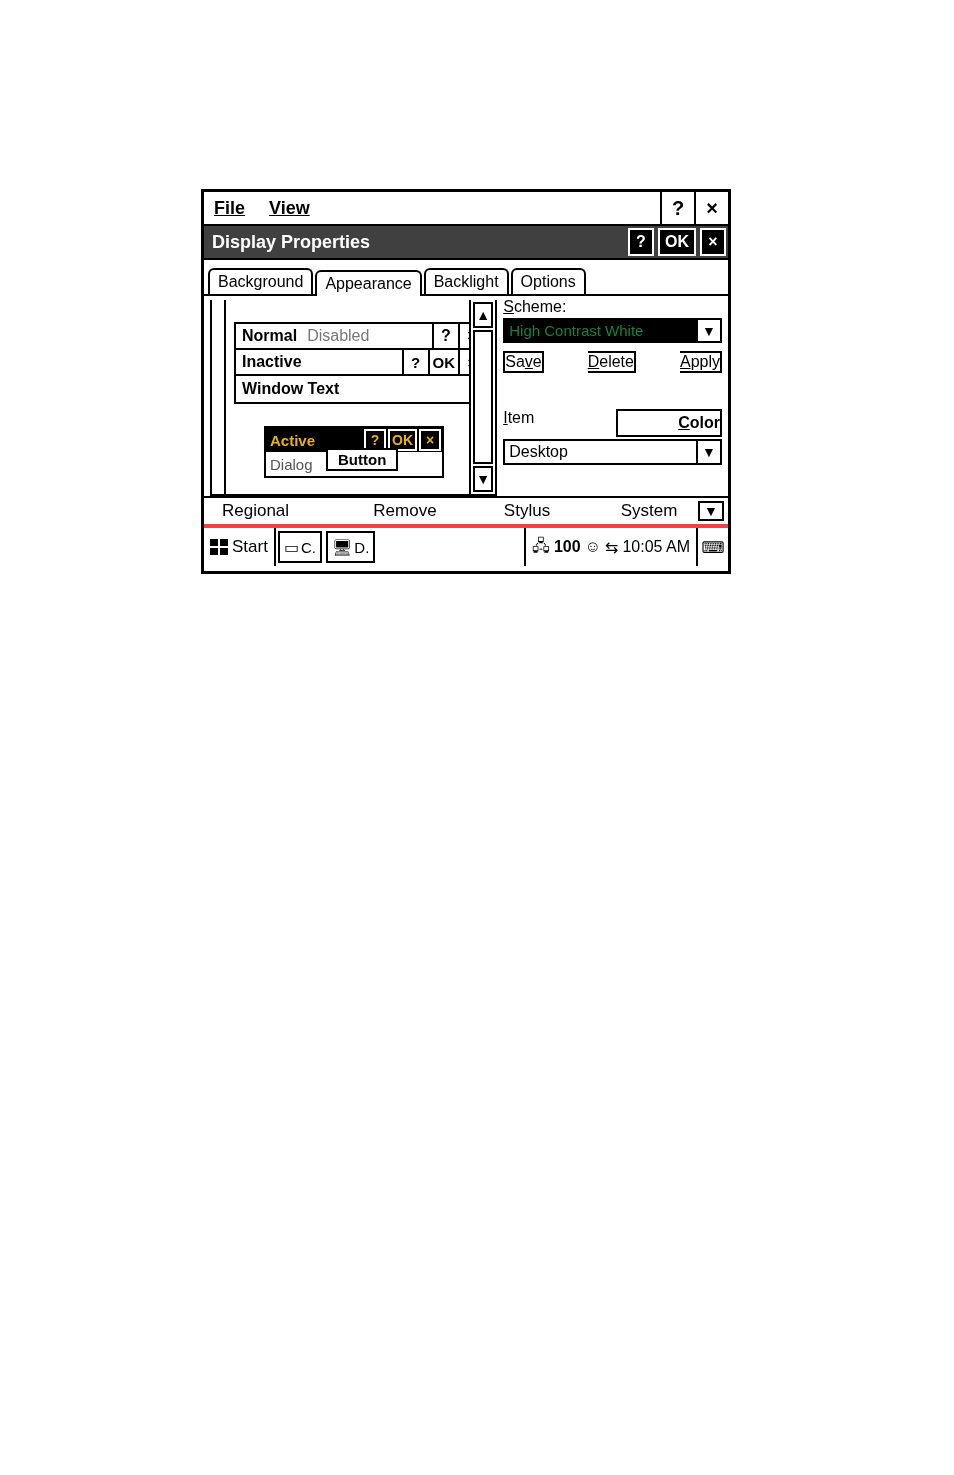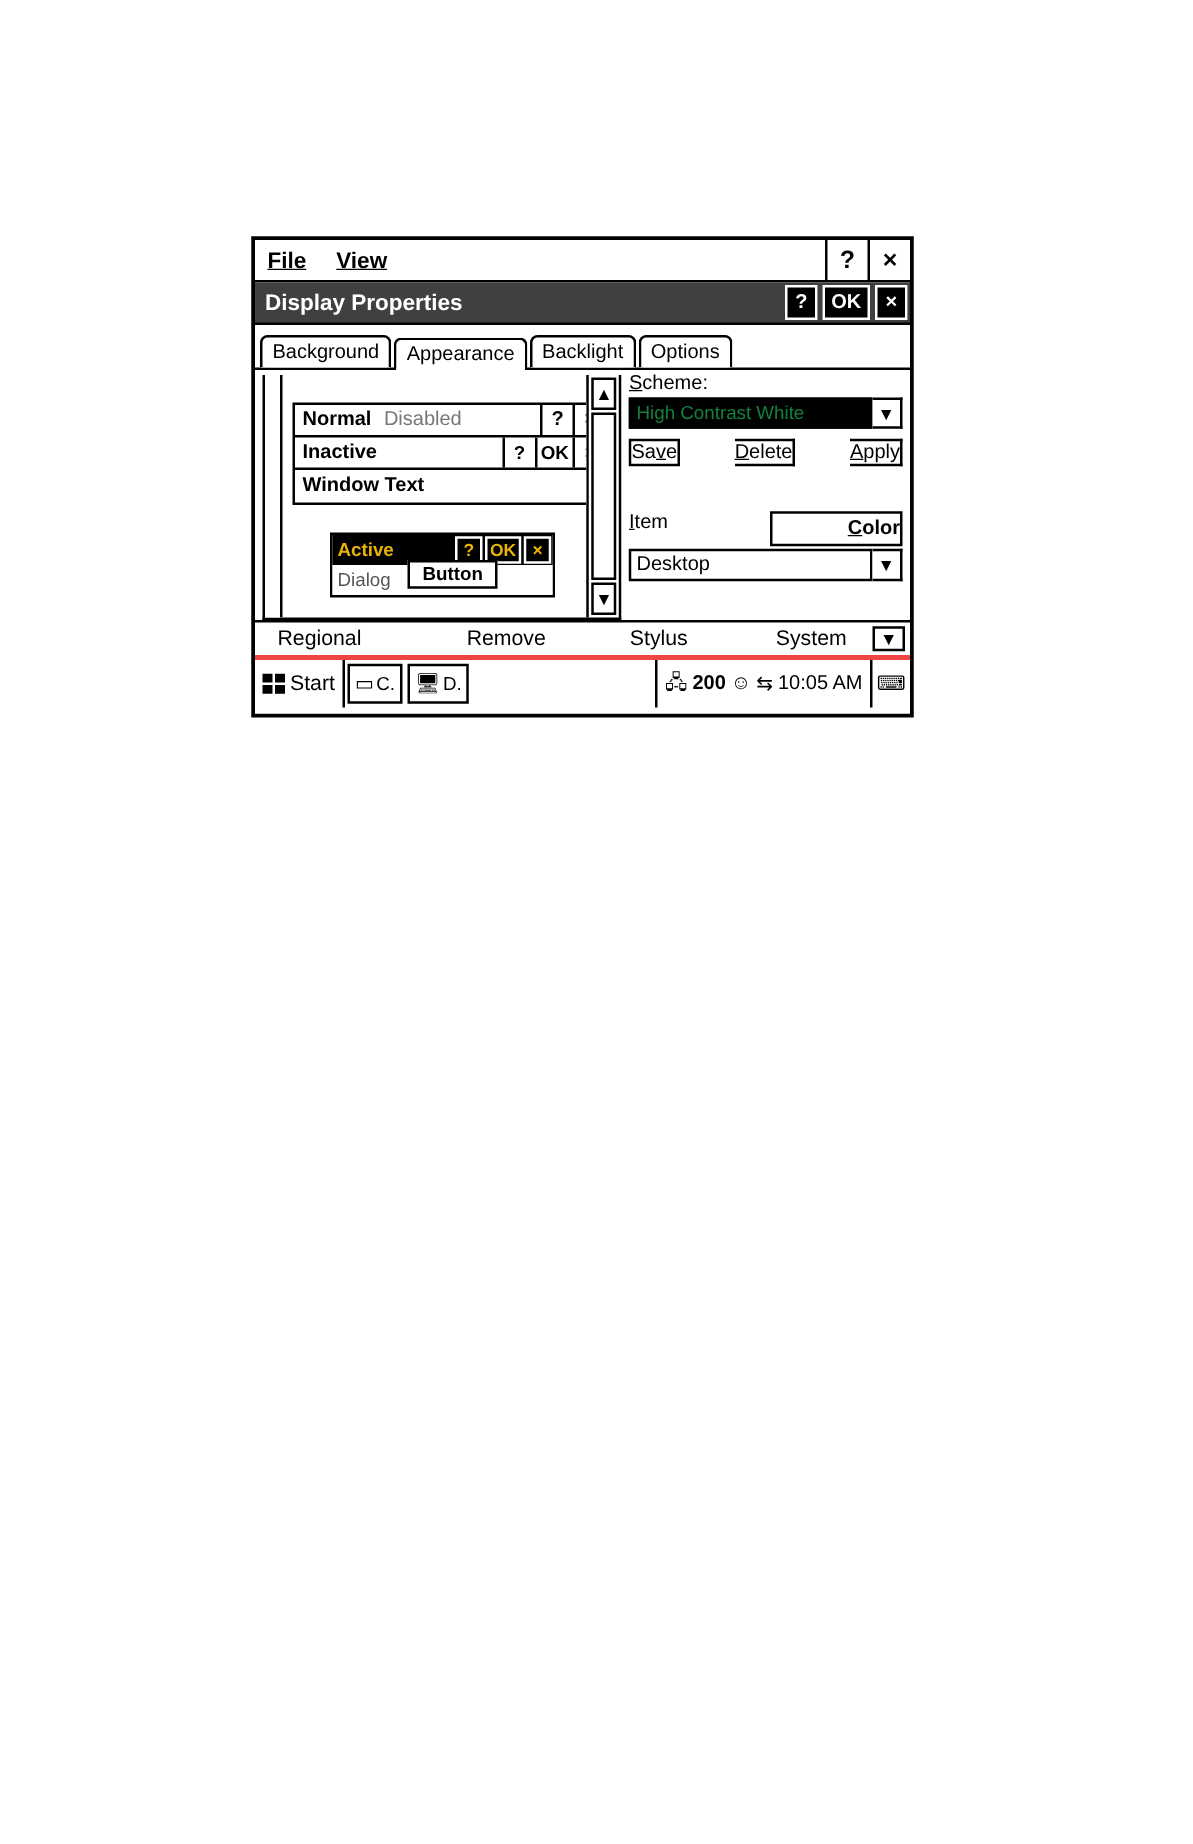--- a/index.html
+++ b/index.html
@@ -406,21 +406,21 @@
     <div class="task">
       <span class="ico">▭</span>
       <span>C.</span>
     </div>
     <div class="task">
       <span class="ico">🖥</span>
       <span>D.</span>
     </div>
     <div class="tray">
       <span class="ico">🖧</span>
-      <span><b>200</b></span>
+      <span><b>100</b></span>
       <span class="ico">☺</span>
       <span class="ico">⇆</span>
       <span>10:05 AM</span>
     </div>
     <div class="sip">
       <span class="ico">⌨</span>
     </div>
   </div>
 
 </div>

